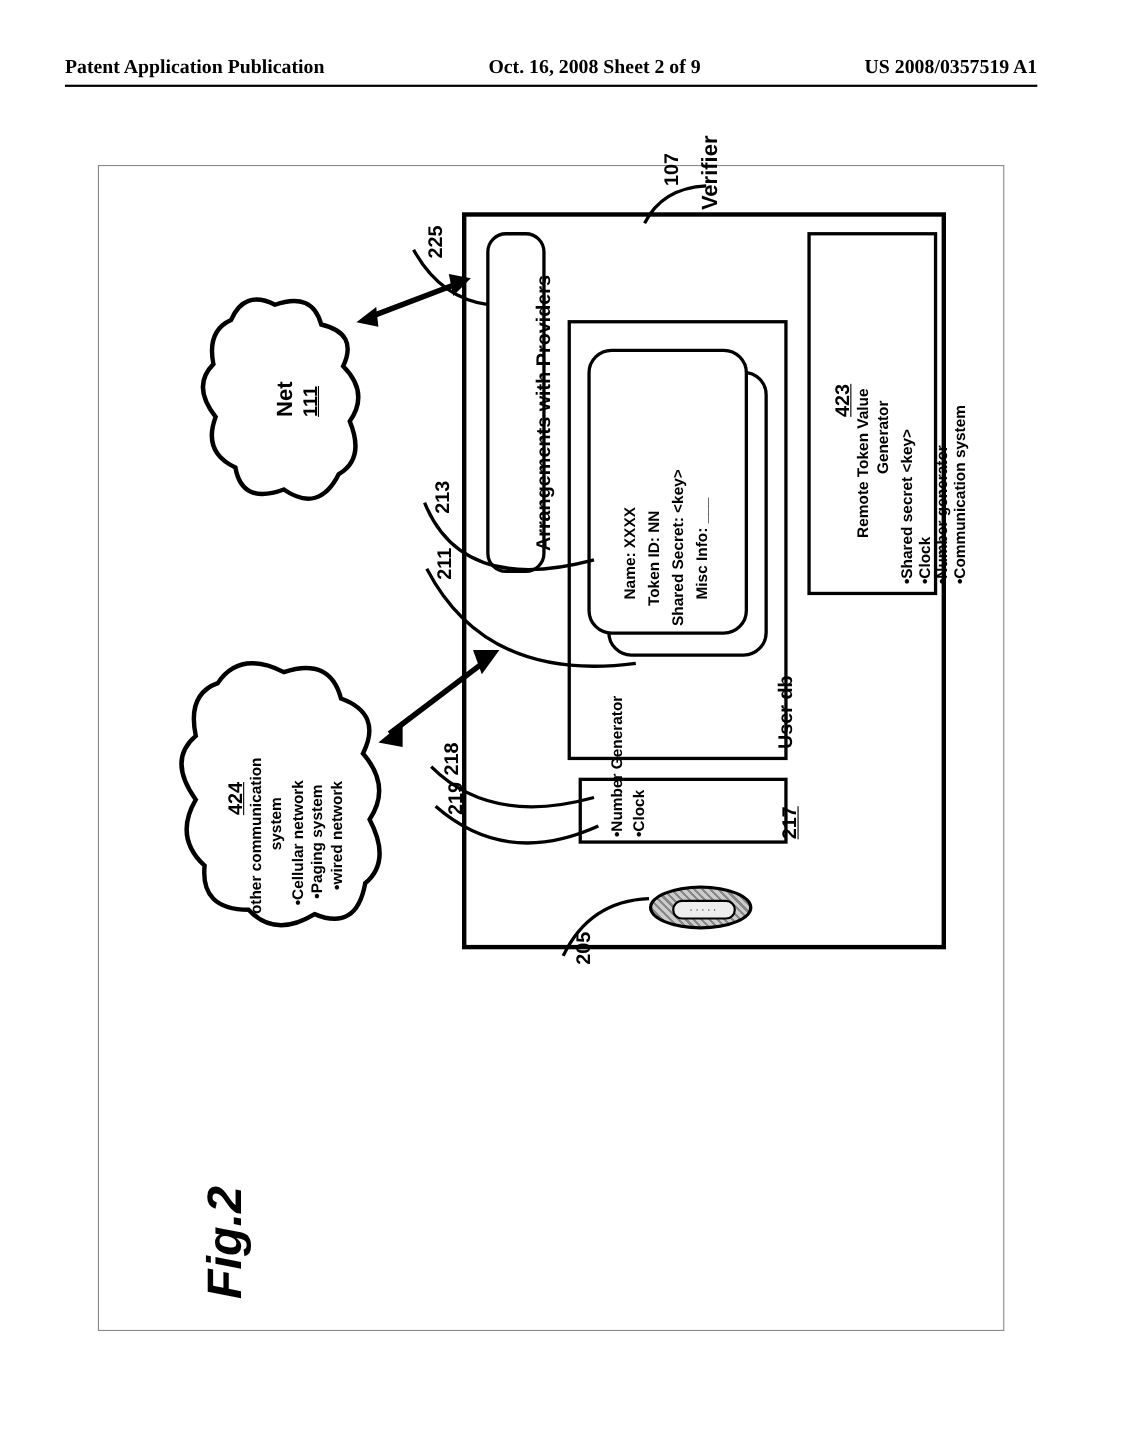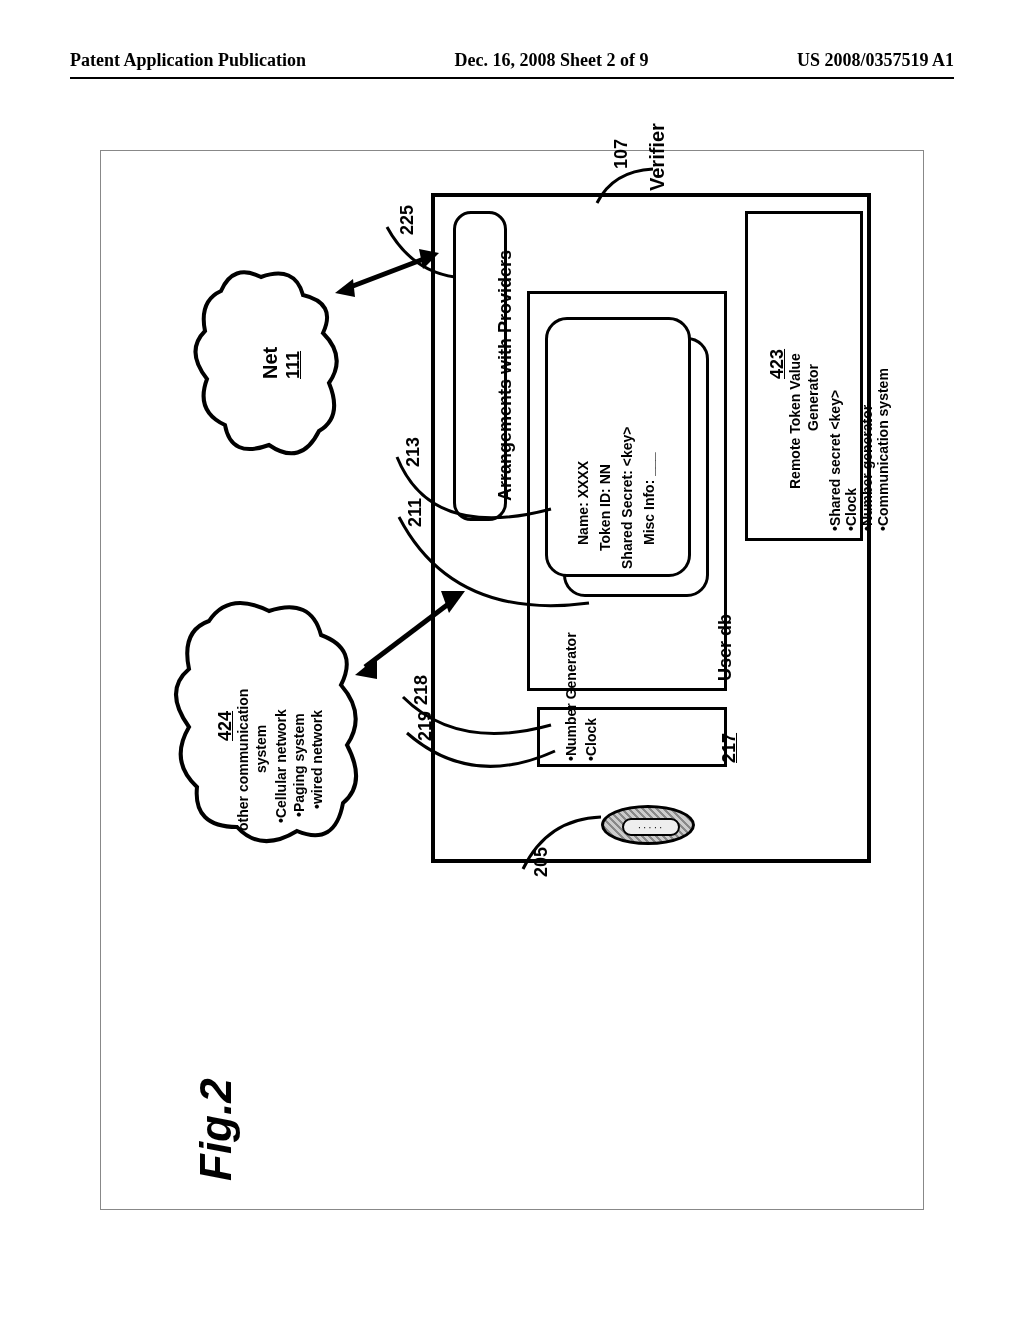--- a/index.html
+++ b/index.html
@@ -7,21 +7,21 @@
     margin: 0;
     padding: 0;
     width: 1024px;
     height: 1320px;
     background: #fff;
     font-family: "Times New Roman", serif;
     position: relative;
   }
   .page {
     position: absolute;
-    left: 70px; top: 50px;
+    left: 59px; top: 50px;
     width: 884px; height: 1220px;
   }
   .hdr {
     display: flex;
     justify-content: space-between;
     font-weight: bold;
     font-size: 18px;
     border-bottom: 2px solid #000;
     padding-bottom: 6px;
   }
@@ -48,21 +48,21 @@
   .tiny { font-size: 14px; font-family: Arial, sans-serif; font-weight: bold; }
   .mid  { font-size: 20px; font-family: Arial, sans-serif; font-weight: bold; }
   .ul { text-decoration: underline; }
 </style>
 </head>
 <body>
 
 <div class="page">
   <div class="hdr">
     <span>Patent Application Publication</span>
-    <span>Dec. 16, 2008  Sheet 2 of 9</span>
+    <span>Oct. 16, 2008  Sheet 2 of 9</span>
     <span>US 2008/0357519 A1</span>
   </div>
 
   <div class="inner-frame">
 
     <div class="rot" style="left:90px; top:1030px; font-style:italic; font-weight:bold; font-size:44px; font-family:Arial,sans-serif;">Fig.2</div>
 
     <div style="position:absolute; left:330px; top:42px; width:440px; height:670px; border:4px solid #000;"></div>
 
     <div class="rot mid" style="left:545px; top:40px;">Verifier</div>

